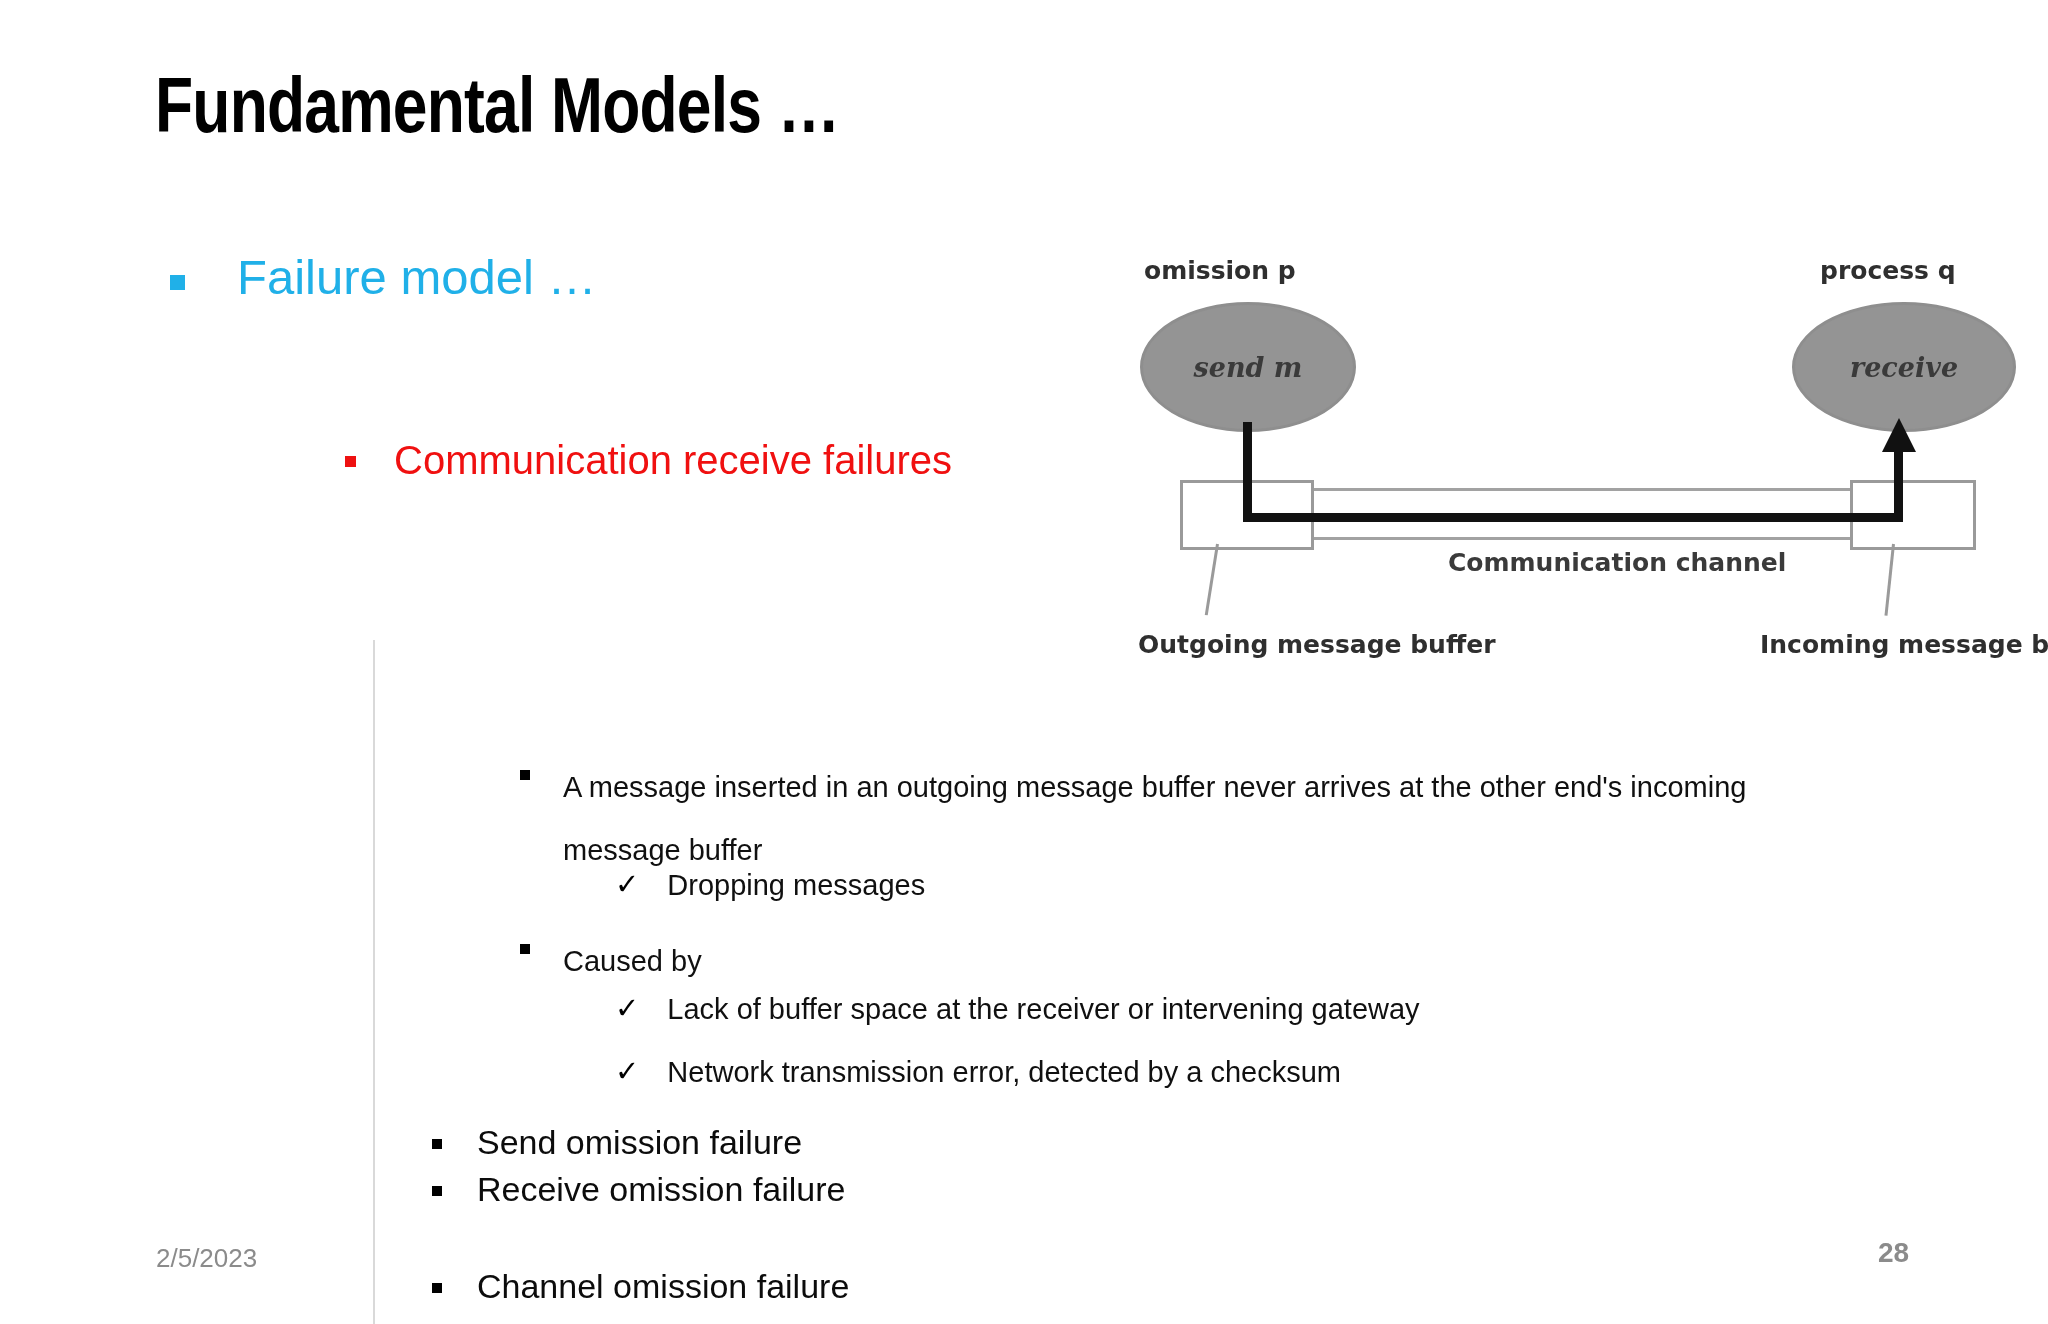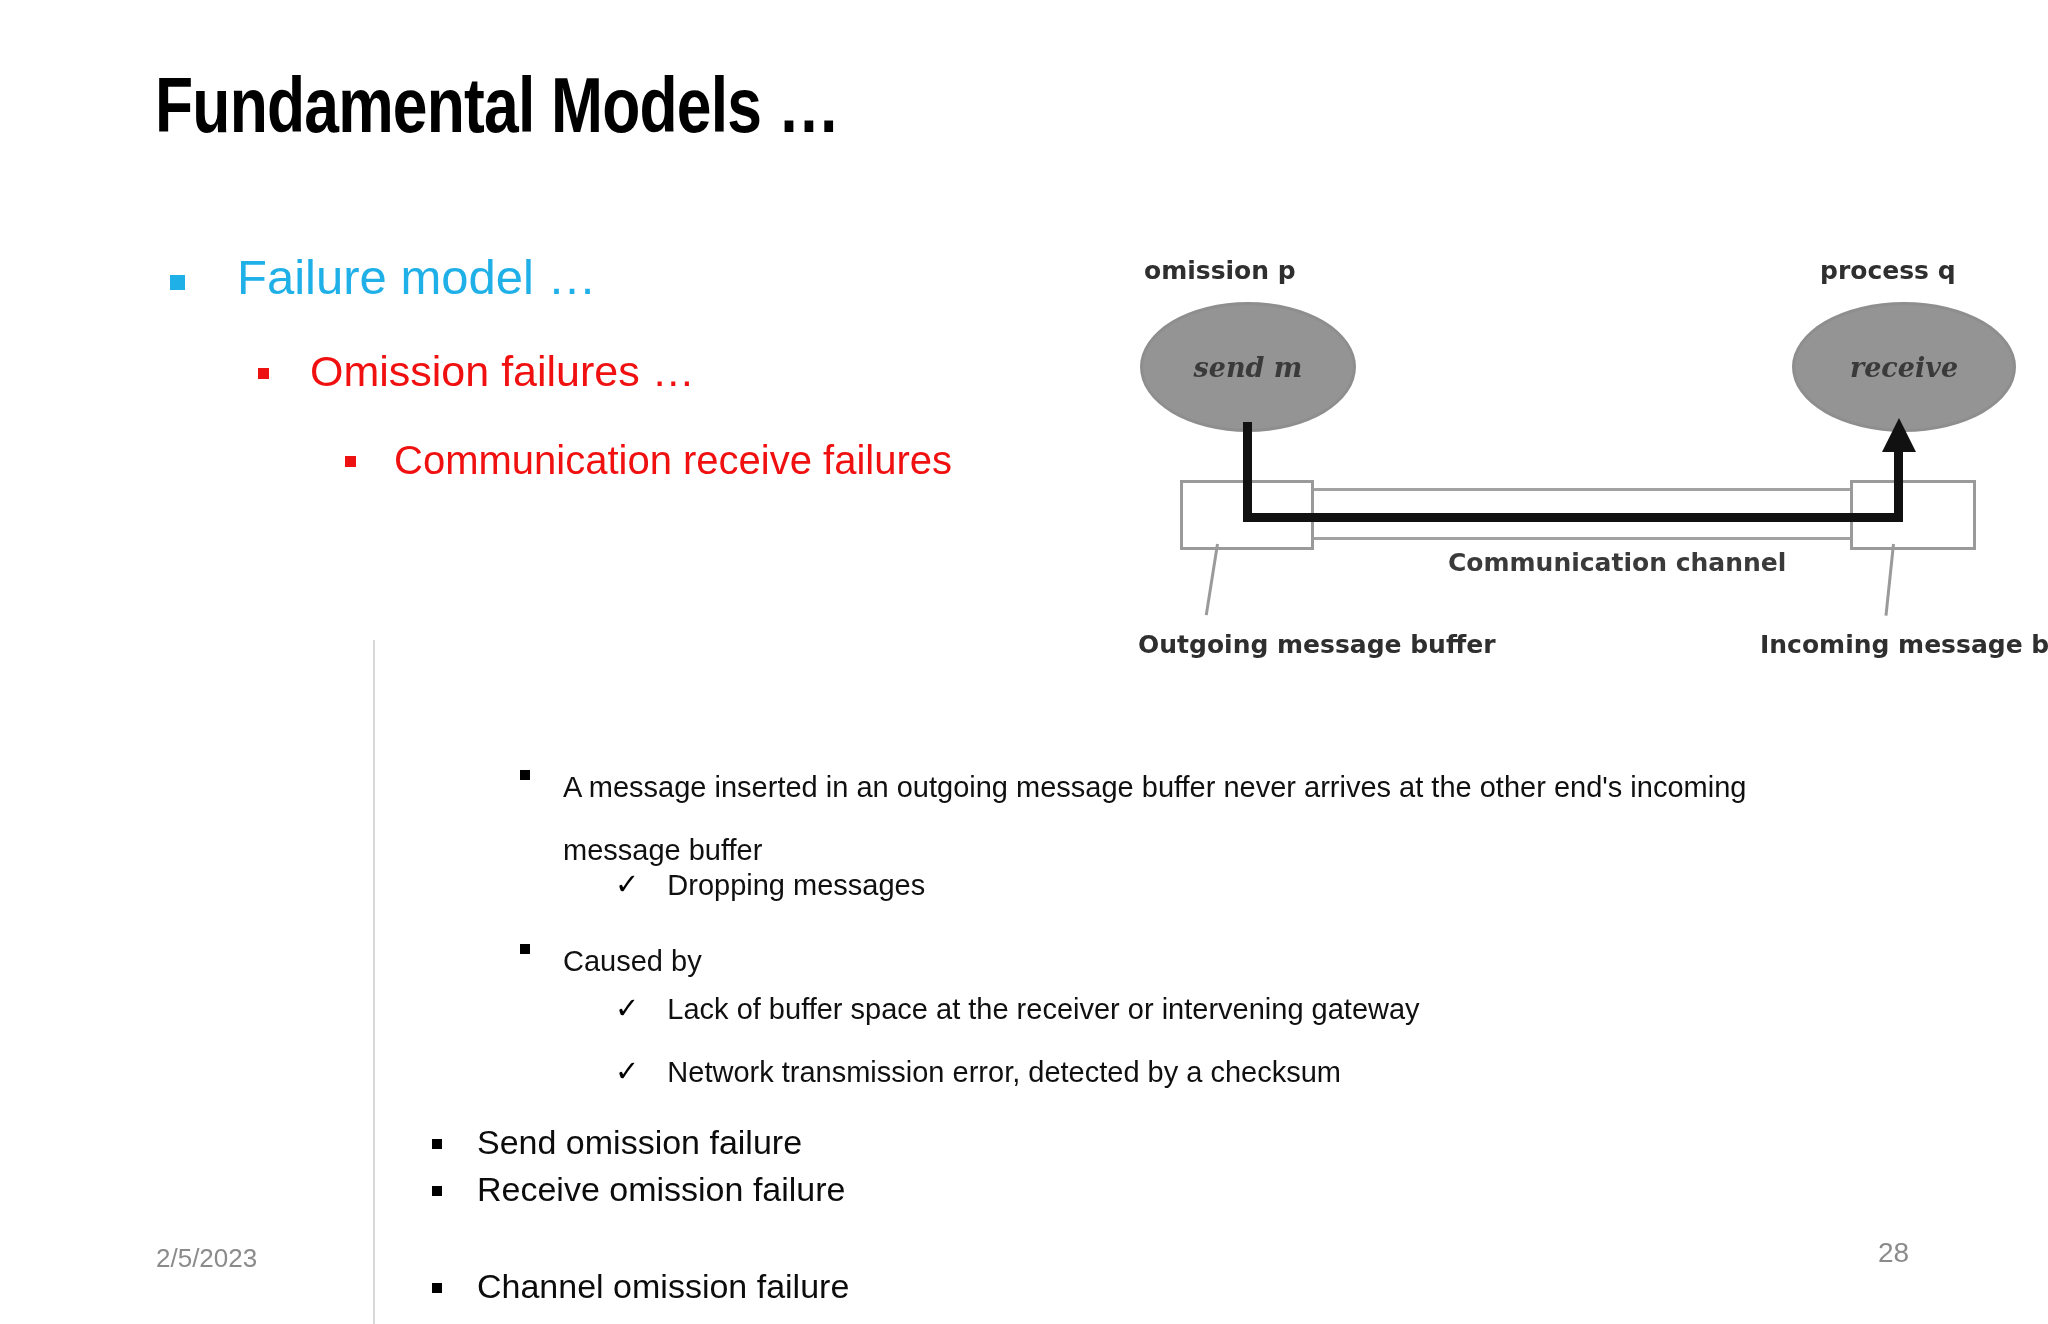--- a/index.html
+++ b/index.html
@@ -78,21 +78,21 @@
   .bot .sq{margin-top:14px;margin-right:35px;}
   .bot .txt{font-size:34px;color:#0c0c0c;line-height:1;}
 
   
   .date{
     position:absolute;left:156px;top:1243px;
     font-size:26px;color:#8b8b8b;
   }
   .pageno{
     position:absolute;left:1878px;top:1237px;
-    font-size:28px;color:#8b8b8b;
+    font-size:28px;color:#8b8b8b;font-weight:bold;
   }
 
   
   .diagram{
     position:absolute;left:1120px;top:300px;width:900px;height:410px;
     filter:grayscale(1);
   }
   .dg-label{
     position:absolute;
     font-family:"DejaVu Sans", sans-serif;
@@ -140,24 +140,20 @@
 
   <div class="title">Fundamental Models …</div>
 
   <div class="edge-rule"></div>
 
   <div class="row lvl1">
     <span class="sq sq-cyan"></span>
     <span class="txt">Failure model …</span>
   </div>
 
-  <div class="row lvl2">
-    <span class="sq sq-red sq-sm"></span>
-    <span class="txt">Omission failures …</span>
-  </div>
 
   <div class="row lvl3">
     <span class="sq sq-red sq-sm"></span>
     <span class="txt">Communication receive failures</span>
   </div>
 
   <div class="row body-b" style="top:756px;">
     <span class="sq sq-black sq-xs"></span>
     <span class="txt">A message inserted in an outgoing message buffer never arrives at the other end's incoming message buffer</span>
   </div>

